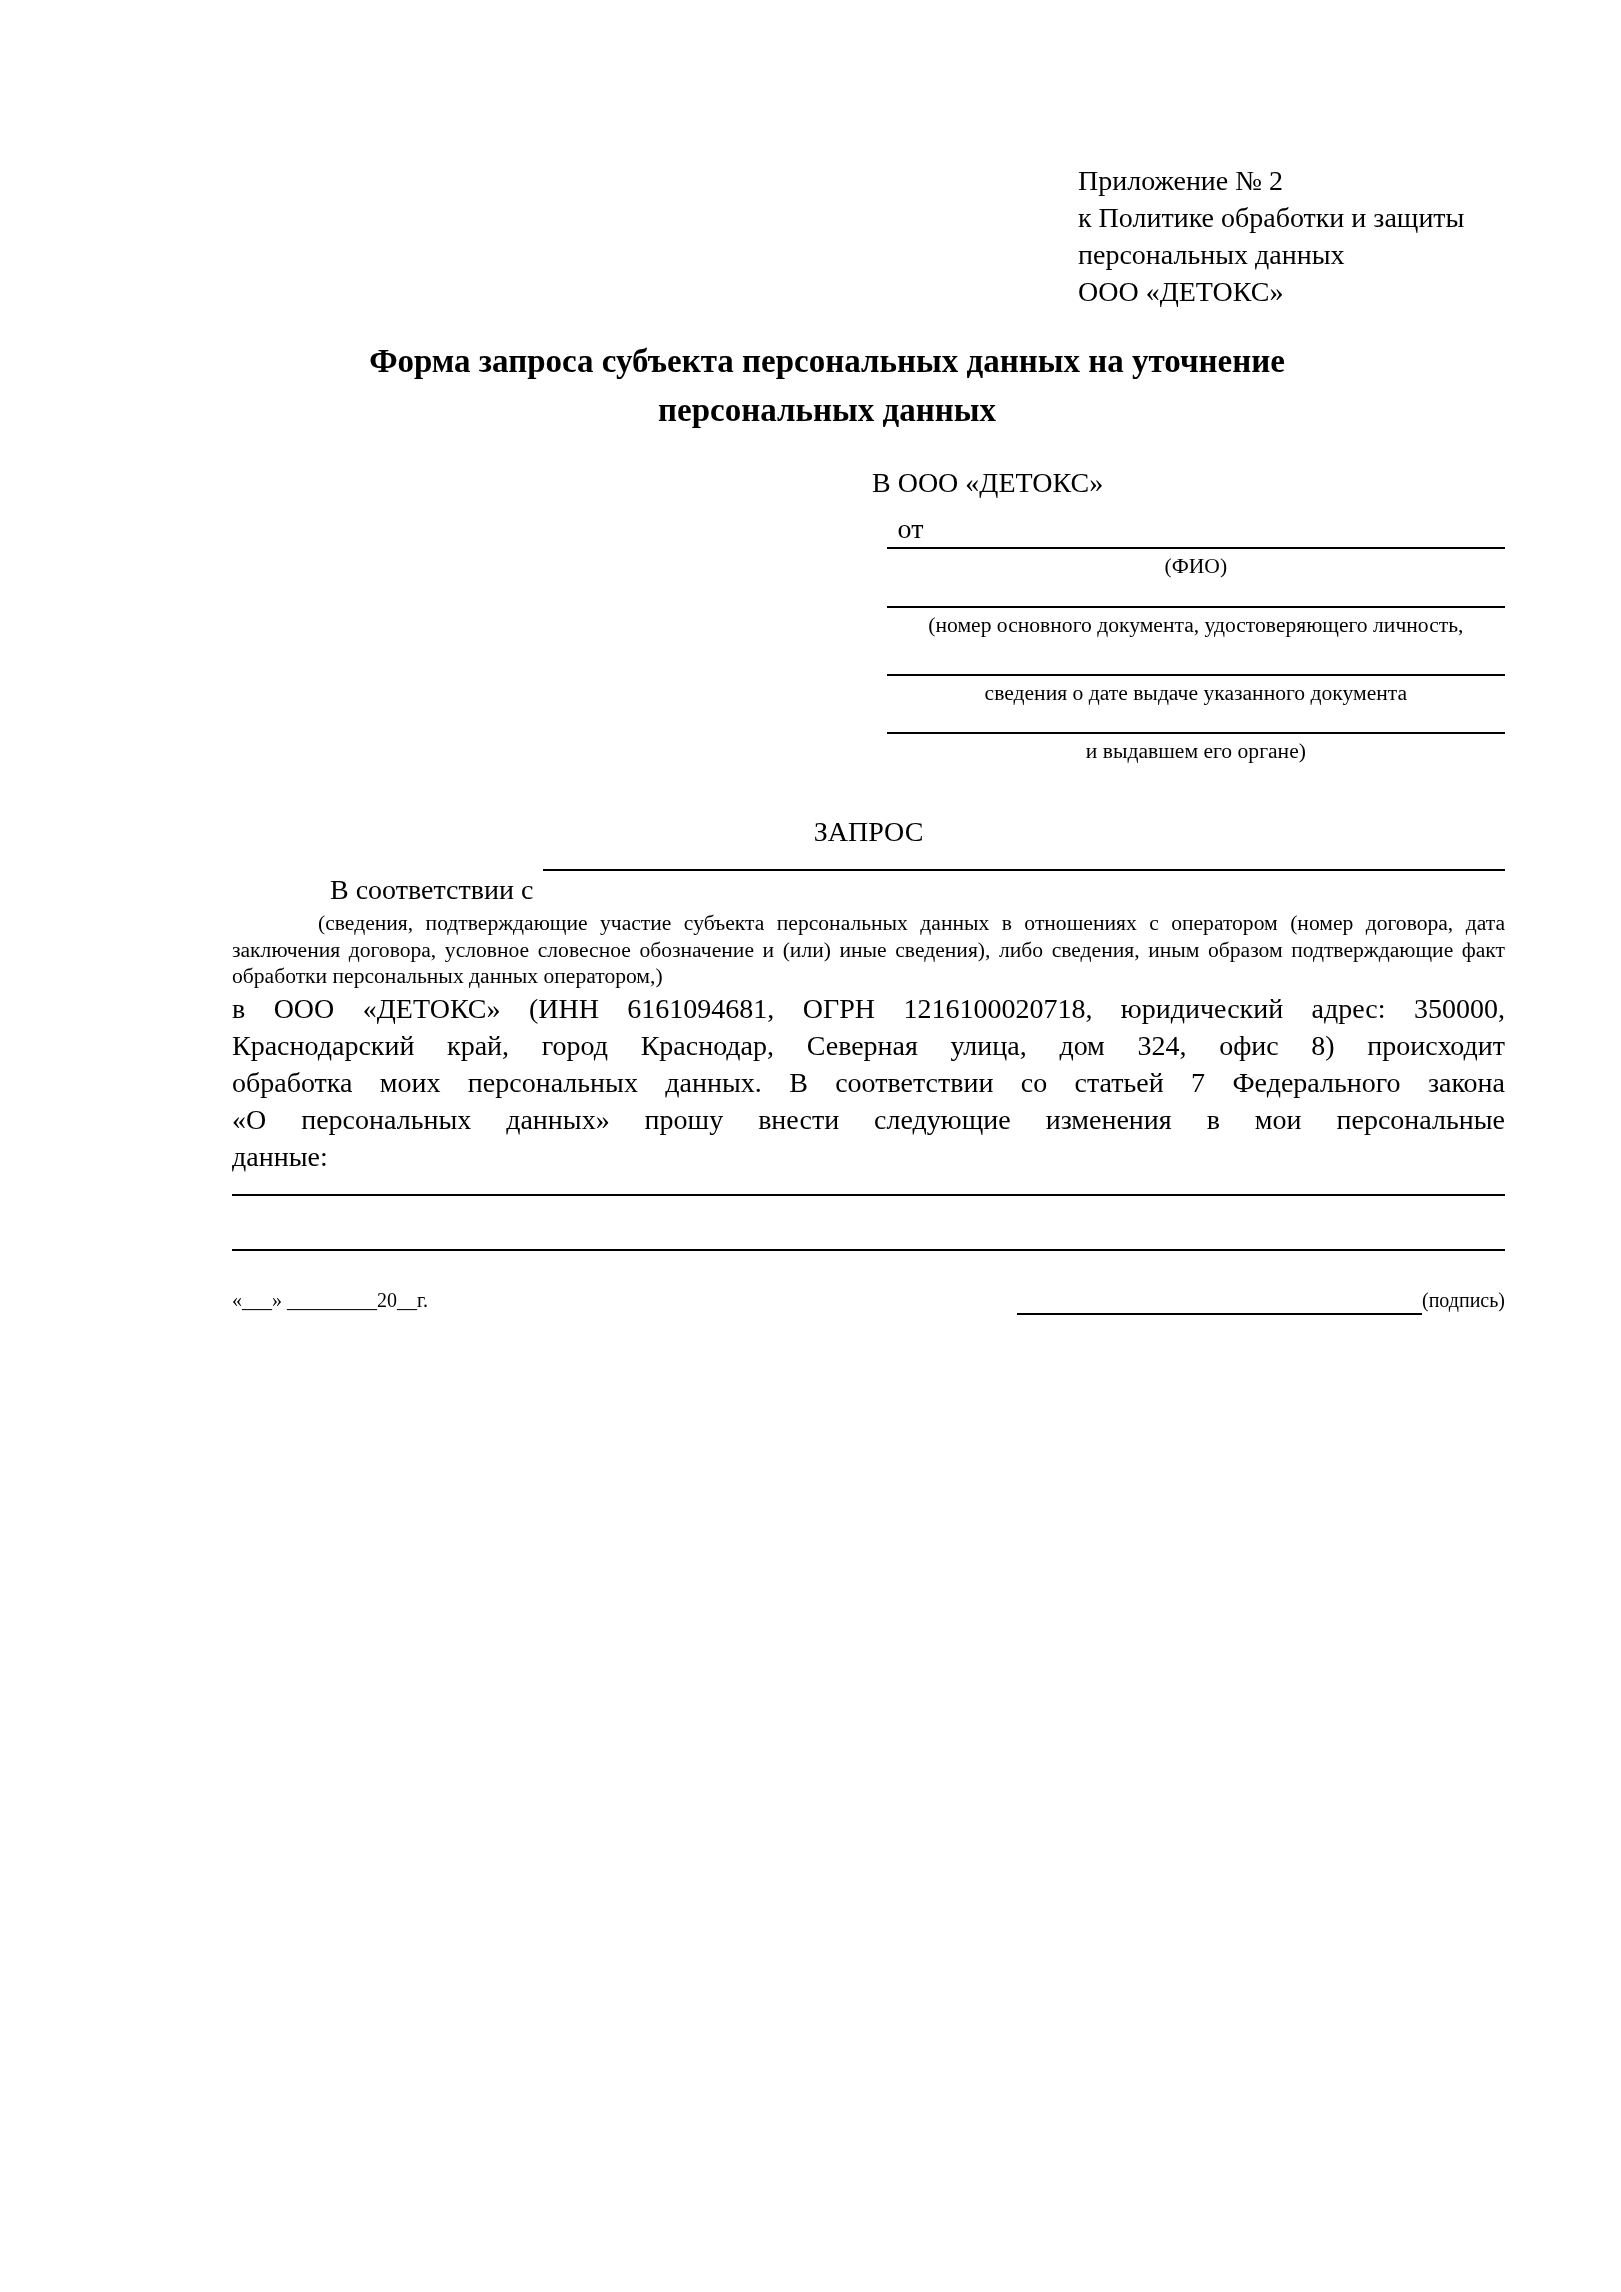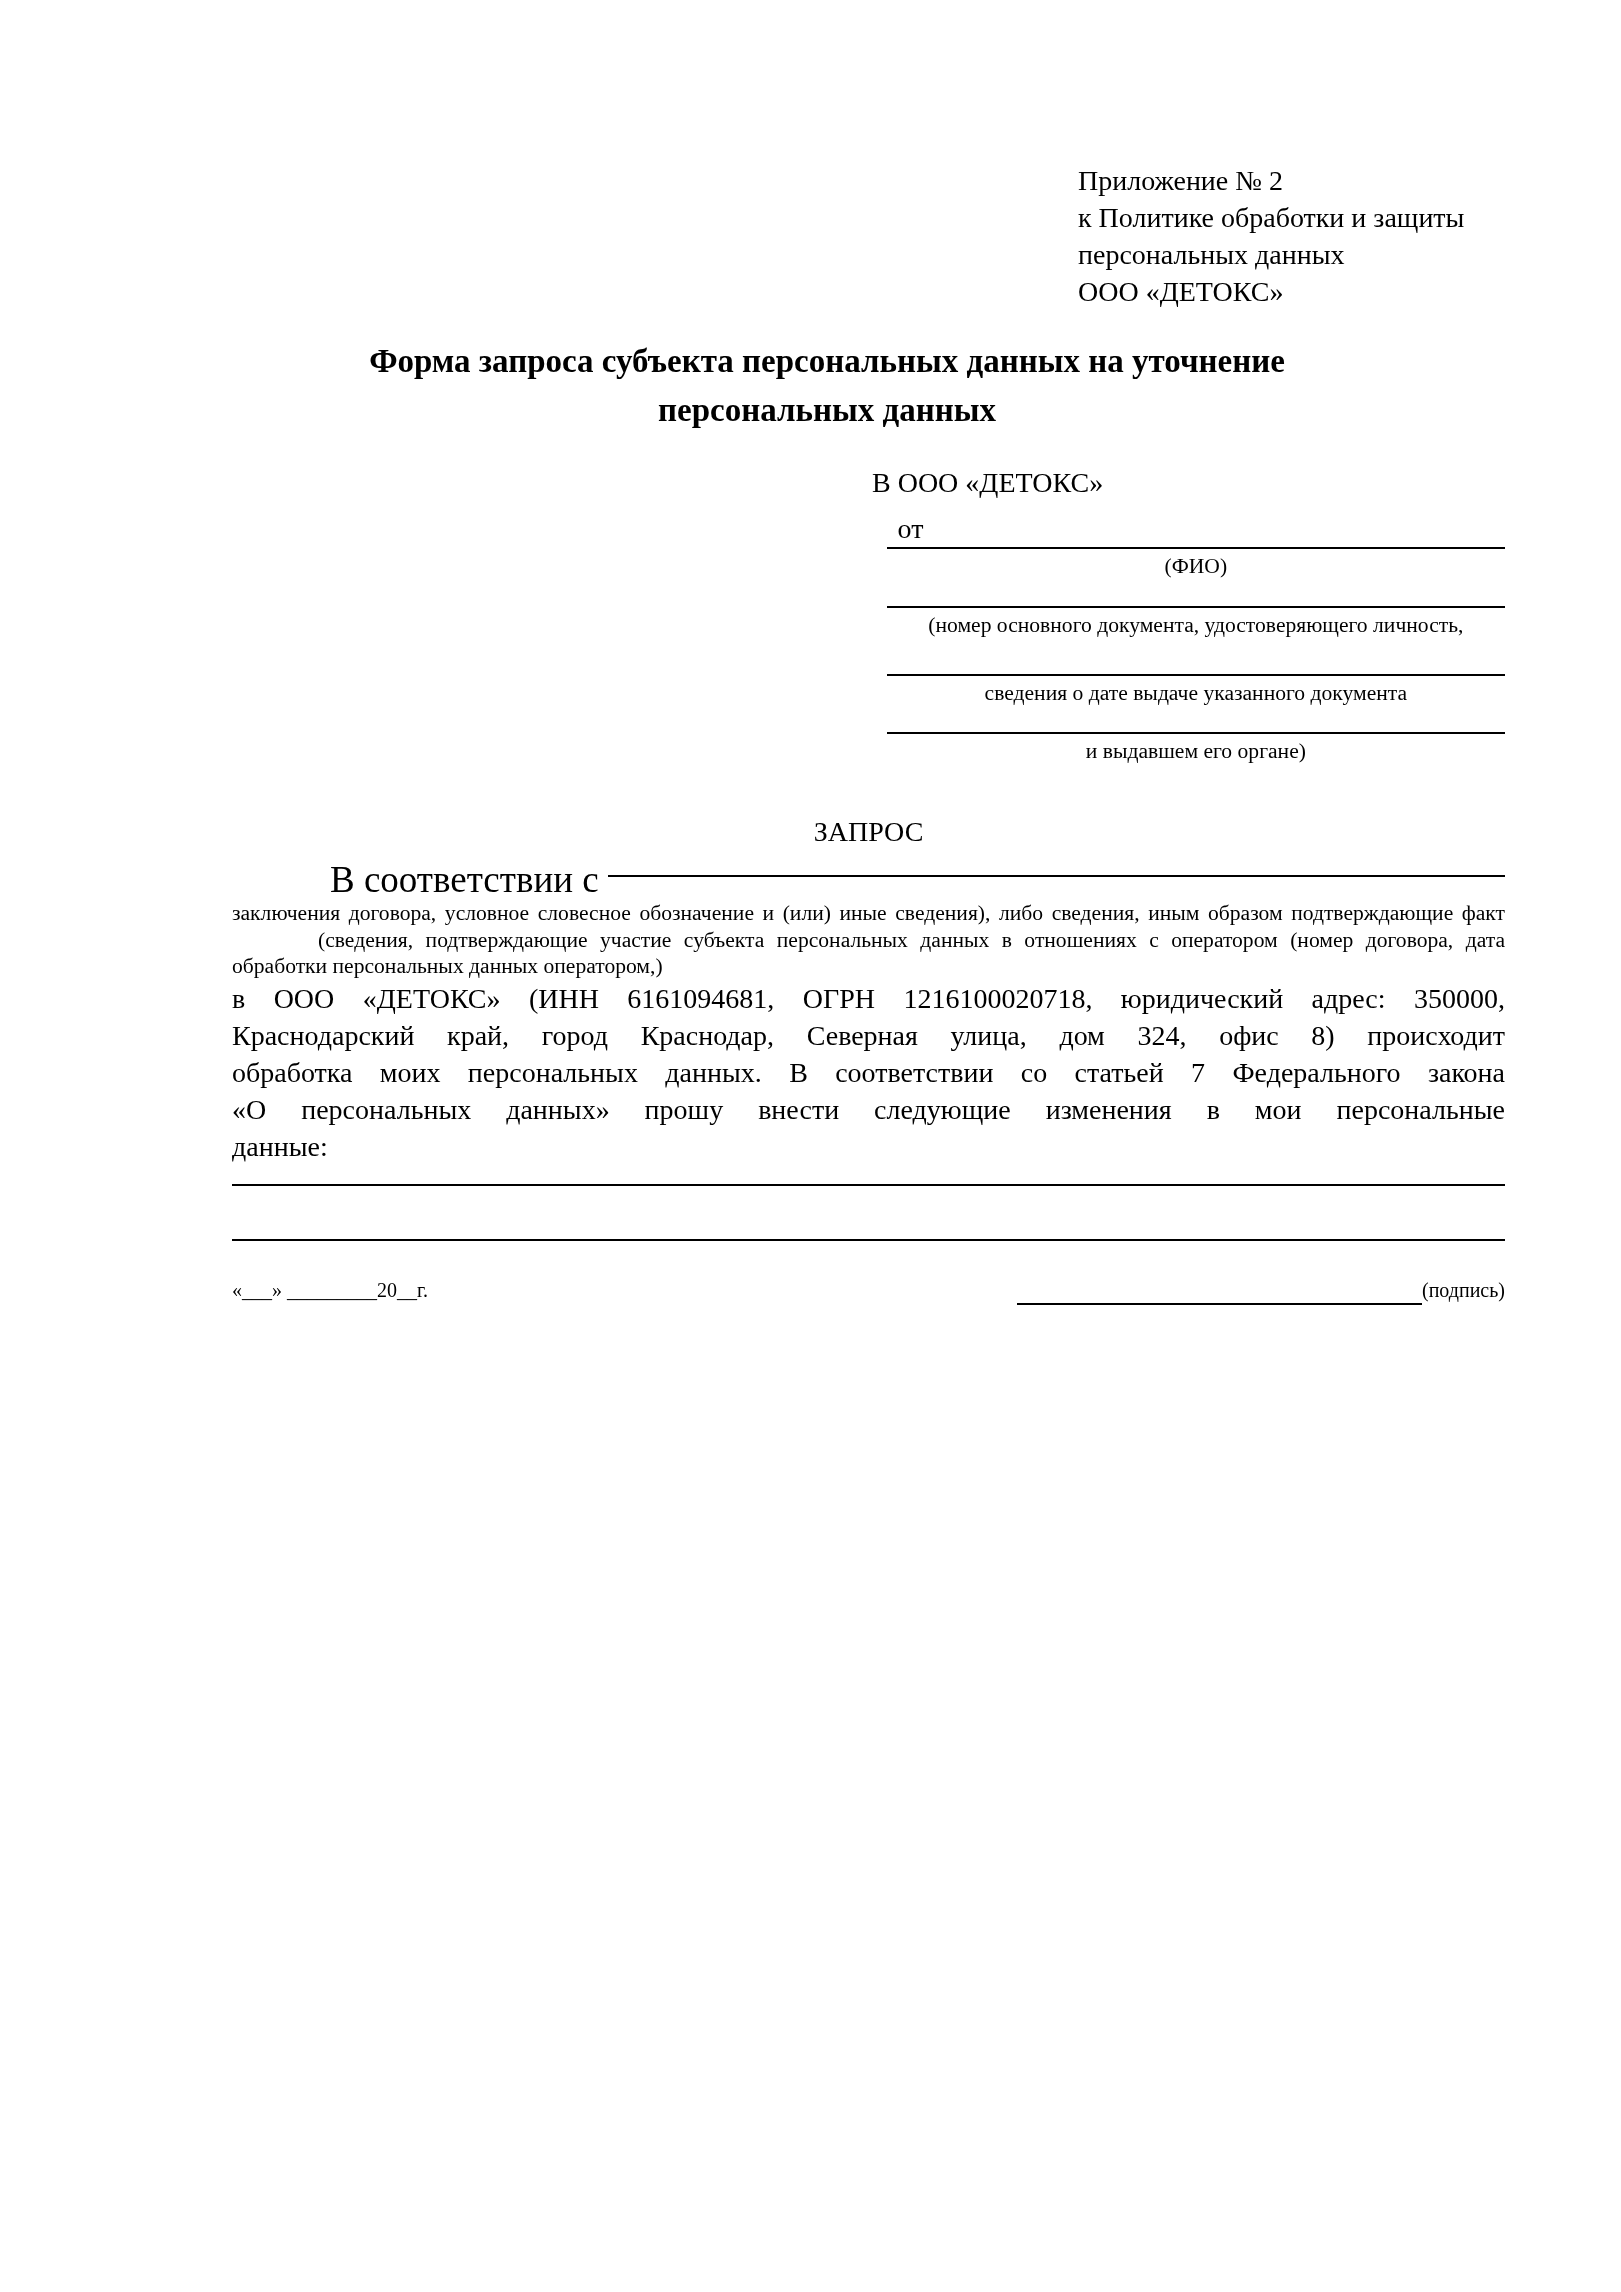--- a/index.html
+++ b/index.html
@@ -55,24 +55,24 @@
   .rule-mt37 { margin-top: 36px; }
   .rule-mt26 { margin-top: 25.5px; }
   
   .request-heading {
     margin-top: 49px;
     text-align: center;
     font-size: 28px;
     line-height: 37px;
   }
   .lead-in {
-    margin-top: 9px;
+    margin-top: 19px;
     display: flex;
-    align-items: center;
-    font-size: 37px;
+    align-items: flex-start;
+    font-size: 28px;
     line-height: 41px;
     padding-left: 98px;
   }
   .lead-in .fill {
     flex: 1;
     border-bottom: 2.9px solid #000;
     margin: 0 0 6.9px 9.8px;
   }
   .note {
     font-size: 21.6px;
@@ -153,22 +153,22 @@
   </div>
 
   <div class="request-heading">ЗАПРОС</div>
 
   <div class="lead-in">
     <span>В соответствии с</span>
     <span class="fill"></span>
   </div>
 
   <div class="note">
+    <div class="line first">(сведения, подтверждающие участие субъекта персональных данных в отношениях с оператором (номер договора, дата</div>
     <div class="line">заключения договора, условное словесное обозначение и (или) иные сведения), либо сведения, иным образом подтверждающие факт</div>
-    <div class="line first">(сведения, подтверждающие участие субъекта персональных данных в отношениях с оператором (номер договора, дата</div>
     <div class="line last">обработки персональных данных оператором,)</div>
   </div>
 
   <div class="body-par">
     <div class="line">в ООО «ДЕТОКС» (ИНН 6161094681, ОГРН 1216100020718, юридический адрес: 350000,</div>
     <div class="line">Краснодарский край, город Краснодар, Северная улица, дом 324, офис 8) происходит</div>
     <div class="line">обработка моих персональных данных. В соответствии со статьей 7 Федерального закона</div>
     <div class="line">«О персональных данных» прошу внести следующие изменения в мои персональные</div>
     <div class="line last">данные:</div>
   </div>

